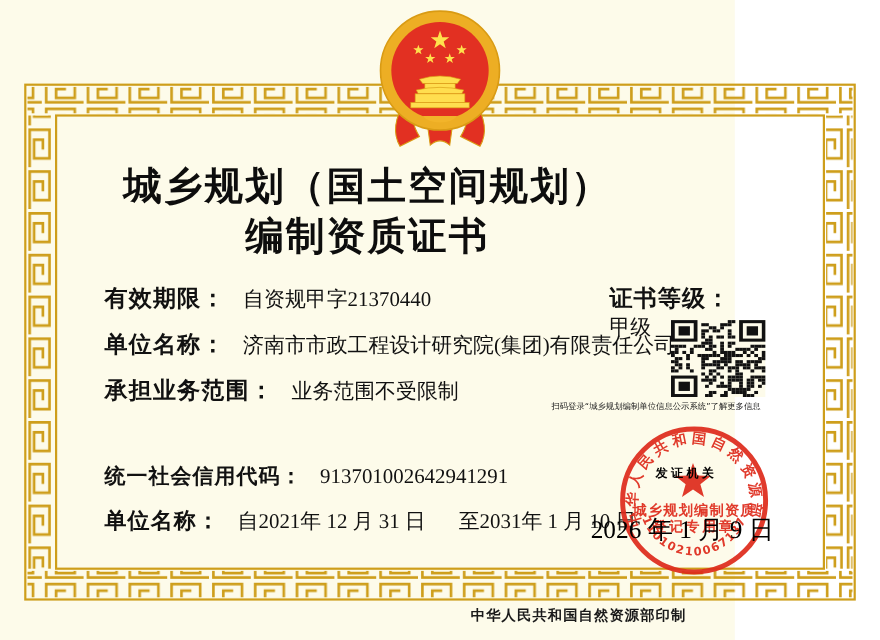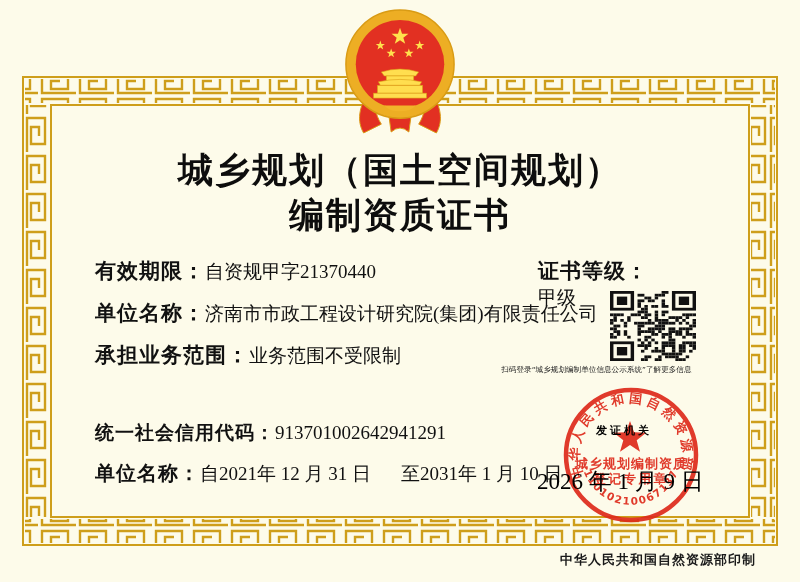--- a/index.html
+++ b/index.html
@@ -1,30 +1,30 @@
 <!DOCTYPE html>
 <html><head>
 <meta charset="utf-8">
 <style>
   html,body{margin:0;padding:0;}
   body{width:800px;height:582px;overflow:hidden;font-family:"DejaVu Sans","Liberation Sans",sans-serif;}
-  .certificate{position:relative;width:800px;height:582px;background:#FDFBEA;}
+  .certificate{position:relative;width:668px;height:582px;background:#FDFBEA;}
 
   
   .border-svg{position:absolute;left:0;top:0;}
   .emblem-svg{position:absolute;left:341px;top:6px;}
 
   
   .title{position:absolute;top:148px;left:0;width:100%;text-align:center;
          font-weight:bold;color:#0d0d0d;font-size:35px;line-height:45px;letter-spacing:2px;}
 
   
   .row{position:absolute;left:95px;display:flex;align-items:baseline;white-space:nowrap;color:#111;}
   .lbl{font-weight:bold;font-size:21px;letter-spacing:1px;font-family:"DejaVu Sans",sans-serif;}
-  .val{font-size:19px;margin-left:0;font-family:"Liberation Serif","DejaVu Serif",serif;}
+  .val{font-size:19px;margin-left:16px;font-family:"Liberation Serif","DejaVu Serif",serif;}
   .row-certno{top:257px;}
   .row-grade{top:257px;left:538px;flex-direction:column;}
   .row-unit{top:299px;}
   .row-scope{top:341px;text-align:right;}
   .row-credit{top:420px;}
   .row-credit .lbl{font-size:19px;}
   .row-validity{top:460px;}
   .row-validity .lbl{font-size:20px;}
   .val-gap{margin-left:30px;}
 

